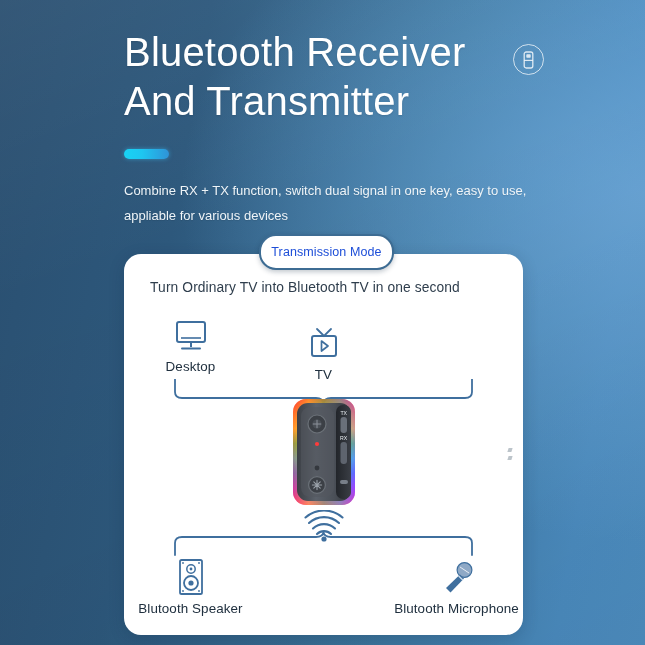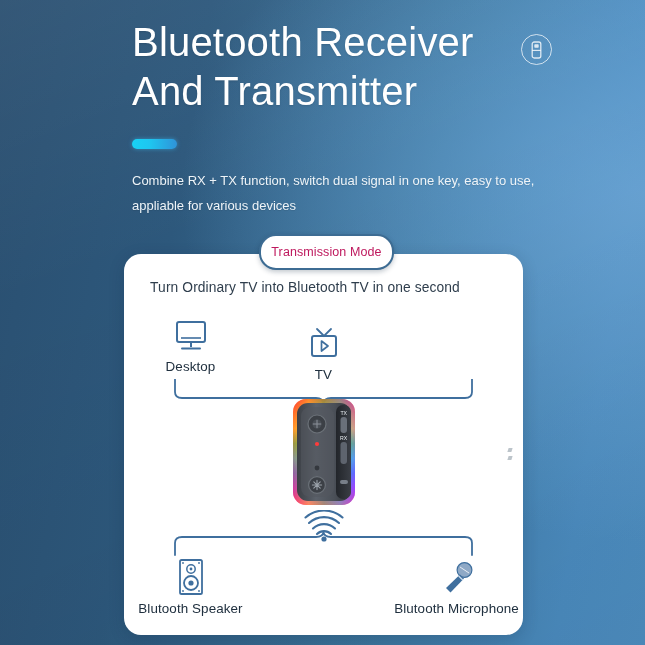--- a/index.html
+++ b/index.html
@@ -15,21 +15,21 @@
       linear-gradient(100deg,#2a4f70 0%,#2d587c 28%,#3d779f 62%,#4b8cc0 88%,#4e8fc2 100%);
   }
   
   #stage:before{
     content:"";position:absolute;inset:0;
     background:linear-gradient(160deg, rgba(255,255,255,.05) 0%, rgba(255,255,255,0) 35%, rgba(0,0,0,.06) 100%);
     pointer-events:none;
   }
 
   
-  .header{position:absolute;left:124px;top:18px;width:430px;margin-left:8px;}
+  .header{position:absolute;left:124px;top:28px;width:430px;}
   .title{
     color:#ffffff;font-size:40px;line-height:49px;font-weight:400;
     letter-spacing:.2px;margin:0;text-shadow:0 1px 2px rgba(0,0,0,.12);
   }
   .title .l2{display:block;}
   .dongle-badge{
     position:absolute;left:389px;top:16px;width:29px;height:29px;border-radius:50%;
     border:1.6px solid rgba(255,255,255,.72);
     display:flex;align-items:center;justify-content:center;
   }
@@ -47,21 +47,21 @@
   
   .card{
     position:absolute;left:124px;top:254px;width:399px;height:381px;
     background:#ffffff;border-radius:17px;
     box-shadow:0 4px 16px rgba(10,35,60,.18);
   }
   .mode-pill{
     position:absolute;left:259px;top:234px;width:131px;height:32px;
     background:#ffffff;border:2px solid #3d6c93;border-radius:17px;
     display:flex;align-items:center;justify-content:center;
-    color:#be185d;font-size:12.5px;letter-spacing:.1px;
+    color:#1d4ed8;font-size:12.5px;letter-spacing:.1px;
     box-shadow:0 2px 5px rgba(10,35,60,.25);
   }
   .tagline{
     position:absolute;left:0;top:26px;width:362px;text-align:center;
     color:#2f3e4d;font-size:13.8px;letter-spacing:.1px;
   }
 
   
   .row{position:absolute;left:0;width:399px;display:flex;}
   .row-top{top:58px;}

